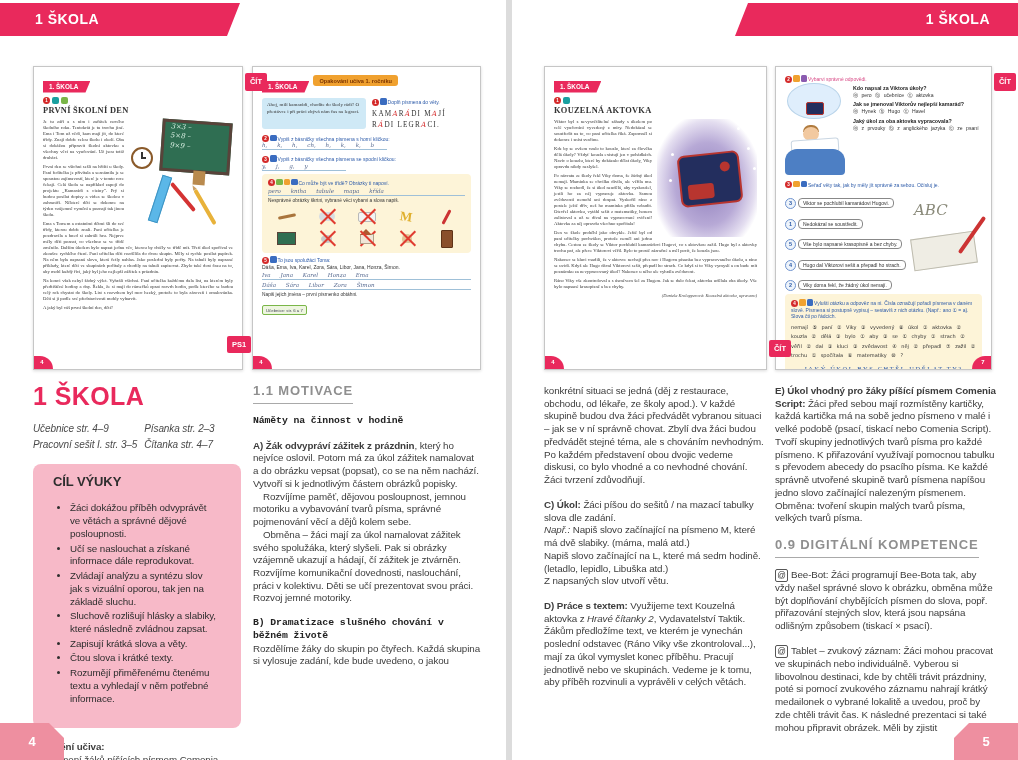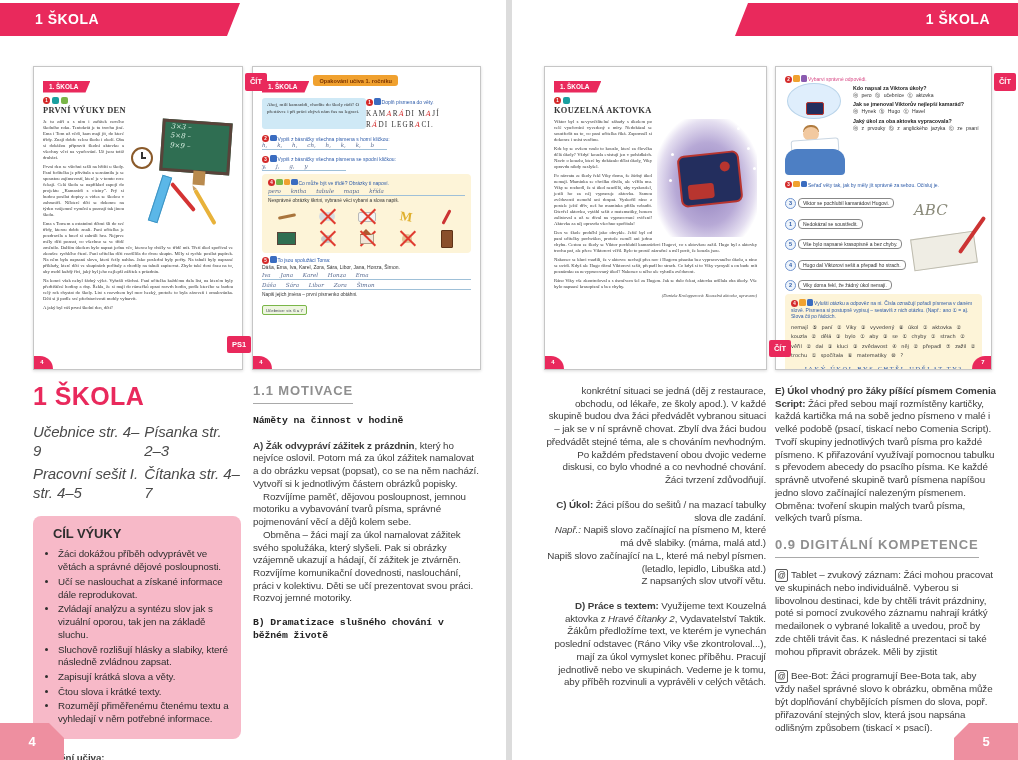--- a/index.html
+++ b/index.html
@@ -109,24 +109,24 @@
   .orow{margin-bottom:2.5px;}
   .pwords{font-family:"DejaVu Sans",sans-serif;font-size:5px;line-height:1.9;color:#333;word-spacing:3px;margin:3px 0;}
   .bigq{font-family:"Liberation Serif",serif;font-size:6.4px;letter-spacing:1.6px;color:#2d5ba9;text-align:center;margin:4px 0 3px;}
 
   
   .col{position:absolute;font-size:9.8px;line-height:1.3;color:#3d3d3d;letter-spacing:-.1px;}
   .col p{margin:0 0 12px;}
   .col p.tight{margin:0;}
   .ind{text-indent:10px;}
   .page-title{font-weight:bold;font-size:25px;color:#e9295c;letter-spacing:.4px;margin:0 0 9px;}
-  .refs{display:grid;grid-template-columns:1.15fr 1fr;row-gap:3px;font-style:italic;font-size:15px;color:#4a4a4a;margin-bottom:13px;}
+  .refs{display:grid;grid-template-columns:1.15fr 1fr;row-gap:3px;font-style:italic;font-size:10px;color:#4a4a4a;margin-bottom:13px;}
   .goalbox{background:#f7b9c8;border-radius:8px;padding:10px 12px 11px;margin-bottom:13px;color:#2e2e2e;}
   .goalbox h3{margin:0 8px 6px;font-size:13px;}
-  .goalbox ul{margin:0;padding-left:13px;}
+  .goalbox ul{margin:12px;padding-left:13px;}
   .goalbox li{margin-bottom:2px;}
   .sec-h{display:inline-block;font-weight:bold;font-size:13px;color:#8f8f8f;letter-spacing:.9px;
          border-bottom:1.5px solid #a9a9a9;padding-bottom:3px;margin:0 0 11px;}
   .subh{font-weight:bold;color:#222;font-family:Liberation Mono, monospace;}
   .at{display:inline-block;width:11px;height:11px;border:1px solid #555;border-radius:2px;
       font-size:8.5px;line-height:11px;text-align:center;margin-right:3px;color:#333;}
   .attr{font-style:italic;font-size:4.4px;text-align:right;color:#444;margin-top:2px;}
 </style>
 </head>
 <body>
@@ -140,21 +140,21 @@
 
     <figure class="mini" style="left:33px;width:208px;">
       <span class="stab" style="right:-25px;top:6px;">ČÍT</span>
       <div class="mi">
         <span class="band">1. ŠKOLA</span>
         <div class="badges">
           <span class="bdg b-red">1</span>
           <span class="bdg b-teal"></span>
           <span class="bdg b-green"></span>
         </div>
-        <div class="mtitle">PRVNÍ VÝUKY DEN</div>
+        <div class="mtitle">PRVNÍ ŠKOLNÍ DEN</div>
         <div class="ill1">
           <div class="chalk">
             <span>3×3 –</span>
             <span>5×8 –</span>
             <span>9×9 –</span>
           </div>
           <div class="leg"></div>
           <div class="clockc"></div>
           <div class="ruler"></div>
           <div class="redpen"></div>
@@ -166,21 +166,21 @@
         <p>Na konci však nebyl žádný výlet. Vyhráli všichni. Paní učitelka každému dala list, na kterém byly předtištěné hodiny a dny. Řekla, že si mají do rámečků opsat rozvrh hodin, podle kterého se budou celý rok chystat do školy. List s rozvrhem byl moc hezký, protože to byla zároveň i omalovánka. Děti si ji podle své představivosti mohly vybarvit.</p>
         <p>A jaký byl váš první školní den, děti?</p>
         <span class="corner c-l">4</span>
       </div>
     </figure>
 
     <figure class="mini" style="left:252px;width:227px;">
       <span class="stab" style="left:-26px;bottom:16px;">PS1</span>
       <div class="mi">
         <span class="band">1. ŠKOLA</span><span class="obadge">Opakování učiva 1. ročníku</span>
-        <div style="display:flex;margin-top:5px;">
+        <div style="display:flex;gap:6px;margin-top:5px;">
           <div style="flex:0 0 45%;background:#cfe9f6;border-radius:3px;padding:4px 5px;font-size:5px;line-height:1.35;font-family:'Liberation Serif',serif;">Ahoj, milí kamarádi, chodíte do školy rádi? O přestávce i při práci zbývá nám čas na legraci.</div>
           <div>
             <div class="ins"><span class="exn">1</span><span class="sq b-blue"></span><span>Doplň písmena do věty.</span></div>
             <div class="caps" style="margin-top:3px;"><span>KAM</span><span class="rl">A</span><span>R</span><span class="rl">Á</span><span>DI  M</span><span class="rl">A</span><span>JÍ</span></div>
             <div class="caps" style="margin-top:2px;"><span>R</span><span class="rl">Á</span><span>DI  LEGR</span><span class="rl">A</span><span>CI.</span></div>
           </div>
         </div>
         <div class="ins" style="margin-top:6px;"><span class="exn">2</span><span class="sq b-blue"></span><span>Vypiš z básničky všechna písmena s horní kličkou:</span></div>
         <span class="hw" style="width:60%;">h, k, h, ch, h, k, k, b</span>
         <div class="ins" style="margin-top:5px;"><span class="exn">3</span><span class="sq b-blue"></span><span>Vypiš z básničky všechna písmena se spodní kličkou:</span></div>
@@ -232,21 +232,21 @@
         <span style="display:inline-block;margin-top:3px;border:.8px solid #7ab648;border-radius:2px;background:#eef6e0;font:4.3px 'Liberation Sans',sans-serif;padding:1.5px 3px;color:#445;">Učebnice: str. 6 a 7</span>
         <span class="corner c-l">4</span>
       </div>
     </figure>
 
     <div class="col" style="left:33px;top:380px;width:208px;">
       <h1 class="page-title">1 ŠKOLA</h1>
       <div class="refs">
         <span>Učebnice str. 4–9</span>
         <span>Písanka str. 2–3</span>
-        <span>Pracovní sešit I. str. 4–5</span>
+        <span>Pracovní sešit I. str. 3–5</span>
         <span>Čítanka str. 4–7</span>
       </div>
       <div class="goalbox">
         <h3>CÍL VÝUKY</h3>
         <ul>
           <li>Žáci dokážou příběh odvyprávět ve větách a správné dějové posloupnosti.</li>
           <li>Učí se naslouchat a získané informace dále reprodukovat.</li>
           <li>Zvládají analýzu a syntézu slov jak s vizuální oporou, tak jen na základě sluchu.</li>
           <li>Sluchově rozlišují hlásky a slabiky, které následně zvládnou zapsat.</li>
           <li>Zapisují krátká slova a věty.</li>
@@ -258,20 +258,21 @@
       <span>Seznámení žáků píšících písmem Comenia Script s písmem psacím. Je vhodné mít vyobrazení abecedy jak ve tvarech Comenia Script, tak v písmu tiskacím, ale i psacím. Kopírovatelnou tabulku vyobrazení abecedy najdete na s. 71. Dbáme na správné návyky při psaní a čtení.</span></p>
     </div>
 
     <div class="col" style="left:253px;top:383px;width:227px;">
       <div><span class="sec-h">1.1 MOTIVACE</span></div>
       <p class="subh">Náměty na činnost v hodině</p>
       <p class="tight"><b>A) Žák odvypráví zážitek z prázdnin</b><span>, který ho nejvíce oslovil. Potom má za úkol zážitek namalovat a do obrázku vepsat (popsat), co se na něm nachází. Vytvoří si k jednotlivým částem obrázků popisky.</span></p>
       <p class="tight ind">Rozvíjíme paměť, dějovou posloupnost, jemnou motoriku a vybavování tvarů písma, správné pojmenování věcí a dějů kolem sebe.</p>
       <p class="ind">Obměna – žáci mají za úkol namalovat zážitek svého spolužáka, který slyšeli. Pak si obrázky vzájemně ukazují a hádají, čí zážitek je ztvárněn. Rozvíjíme komunikační dovednosti, naslouchání, práci v kolektivu. Děti se učí prezentovat svou práci. Rozvoj jemné motoriky.</p>
       <p class="tight subh">B) Dramatizace slušného chování v běžném životě</p>
+      <p class="tight">Rozdělíme žáky do skupin po čtyřech. Každá skupina si vylosuje zadání, kde bude uvedeno, o jakou</p>
     </div>
 
     <div class="pgnum pg-l">4</div>
   </section>
 
   <section class="page" id="pR">
     <div class="hdr hdr-r">
       <span>1 ŠKOLA</span>
     </div>
 
@@ -335,31 +336,31 @@
         <div class="ybox">
           <div class="ins"><span class="exn">4</span><span class="sq b-org"></span><span class="sq b-blue"></span><span>Vylušti otázku a odpověz na ni. Čísla označují pořadí písmena v daném slově. Písmena si postupně vypisuj – sestavíš z nich otázku. (Např.: ano ① = a). Slova čti po řádcích.</span></div>
           <div class="pwords">nemají ⑤   paní ②   Viky ③   vyvedený ⑧   úkol ①   aktovka ②   kouzla ②   dělá ③   bylo ①   aby ③   se ①   chyby ①   strach ②   věřil ②   dal ③   kluci ③   zvědavost ④   něj ②   přepadl ⑦   zažil ②   trochu ①   spočítala ⑥   matematiky ⑩  ?</div>
           <div class="bigq">JAKÝ ÚKOL BYS CHTĚL UDĚLAT TY?</div>
 
         </div>
         <span class="corner c-r">7</span>
       </div>
     </figure>
 
-    <div class="col" style="left:32px;top:385px;width:222px;text-align:right;">
+    <div class="col" style="left:32px;top:385px;width:222px;">
       <p>konkrétní situaci se jedná (děj z restaurace, obchodu, od lékaře, ze školy apod.). V každé skupině budou dva žáci předvádět vybranou situaci – jak se v ní správně chovat. Zbylí dva žáci budou předvádět stejné téma, ale s chováním nevhodným. Po každém představení obou dvojic vedeme diskusi, co bylo vhodné a co nevhodné chování. Žáci tvrzení zdůvodňují.</p>
       <p class="tight"><b>C) Úkol:</b><span> Žáci píšou do sešitů / na mazací tabulky slova dle zadání.</span></p>
       <p class="tight"><i>Např.:</i><span> Napiš slovo začínající na písmeno M, které má dvě slabiky. (máma, malá atd.)</span></p>
-      <p class="tight">Napiš slovo začínající na L, které má nebyl písmen. (letadlo, lepidlo, Libuška atd.)</p>
+      <p class="tight">Napiš slovo začínající na L, které má sedm hodině. (letadlo, lepidlo, Libuška atd.)</p>
       <p>Z napsaných slov utvoří větu.</p>
       <p class="tight"><b>D) Práce s textem:</b><span> Využijeme text Kouzelná aktovka z </span><i>Hravé čítanky 2</i><span>, Vydavatelství Taktik. Žákům předložíme text, ve kterém je vynechán poslední odstavec (Ráno Viky vše zkontroloval...), mají za úkol vymyslet konec příběhu. Pracují jednotlivě nebo ve skupinách. Vedeme je k tomu, aby příběh rozvinuli a vyprávěli v celých větách.</span></p>
     </div>
 
     <div class="col" style="left:263px;top:385px;width:222px;">
       <p><b>E) Úkol vhodný pro žáky píšící písmem Comenia Script:</b><span> Žáci před sebou mají rozmístěny kartičky, každá kartička má na sobě jedno písmeno v malé i velké podobě (psací, tiskací nebo Comenia Script). Tvoří skupiny jednotlivých tvarů písma pro každé písmeno. K přiřazování využívají pomocnou tabulku s převodem abecedy do psacího písma. Ke každé správně utvořené skupině tvarů písmena napíšou jedno slovo začínající nalezeným písmenem. Obměna: tvoření skupin malých tvarů písma, velkých tvarů písma.</span></p>
       <div><span class="sec-h">0.9 DIGITÁLNÍ KOMPETENCE</span></div>
+      <p><span class="at">@</span><span>Bee-Bot: Žáci programují Bee-Bota tak, aby vždy našel správné slovo k obrázku, obměna může být doplňování chybějících písmen do slova, popř. přiřazování stejných slov, která jsou napsána odlišným způsobem (tiskací × psací).</span></p>
       <p><span class="at">@</span><span>Tablet – zvukový záznam: Žáci mohou pracovat ve skupinách nebo individuálně. Vyberou si libovolnou destinaci, kde by chtěli trávit prázdniny, poté si pomocí zvukového záznamu nahrají krátký medailonek o vybrané lokalitě a uvedou, proč by zde chtěli trávit čas. K následné prezentaci si také mohou připravit obrázek. Měli by zjistit</span></p>
-      <p><span class="at">@</span><span>Bee-Bot: Žáci programují Bee-Bota tak, aby vždy našel správné slovo k obrázku, obměna může být doplňování chybějících písmen do slova, popř. přiřazování stejných slov, která jsou napsána odlišným způsobem (tiskací × psací).</span></p>
     </div>
 
     <div class="pgnum pg-r">5</div>
   </section>
 </div>
 
 </body></html>

